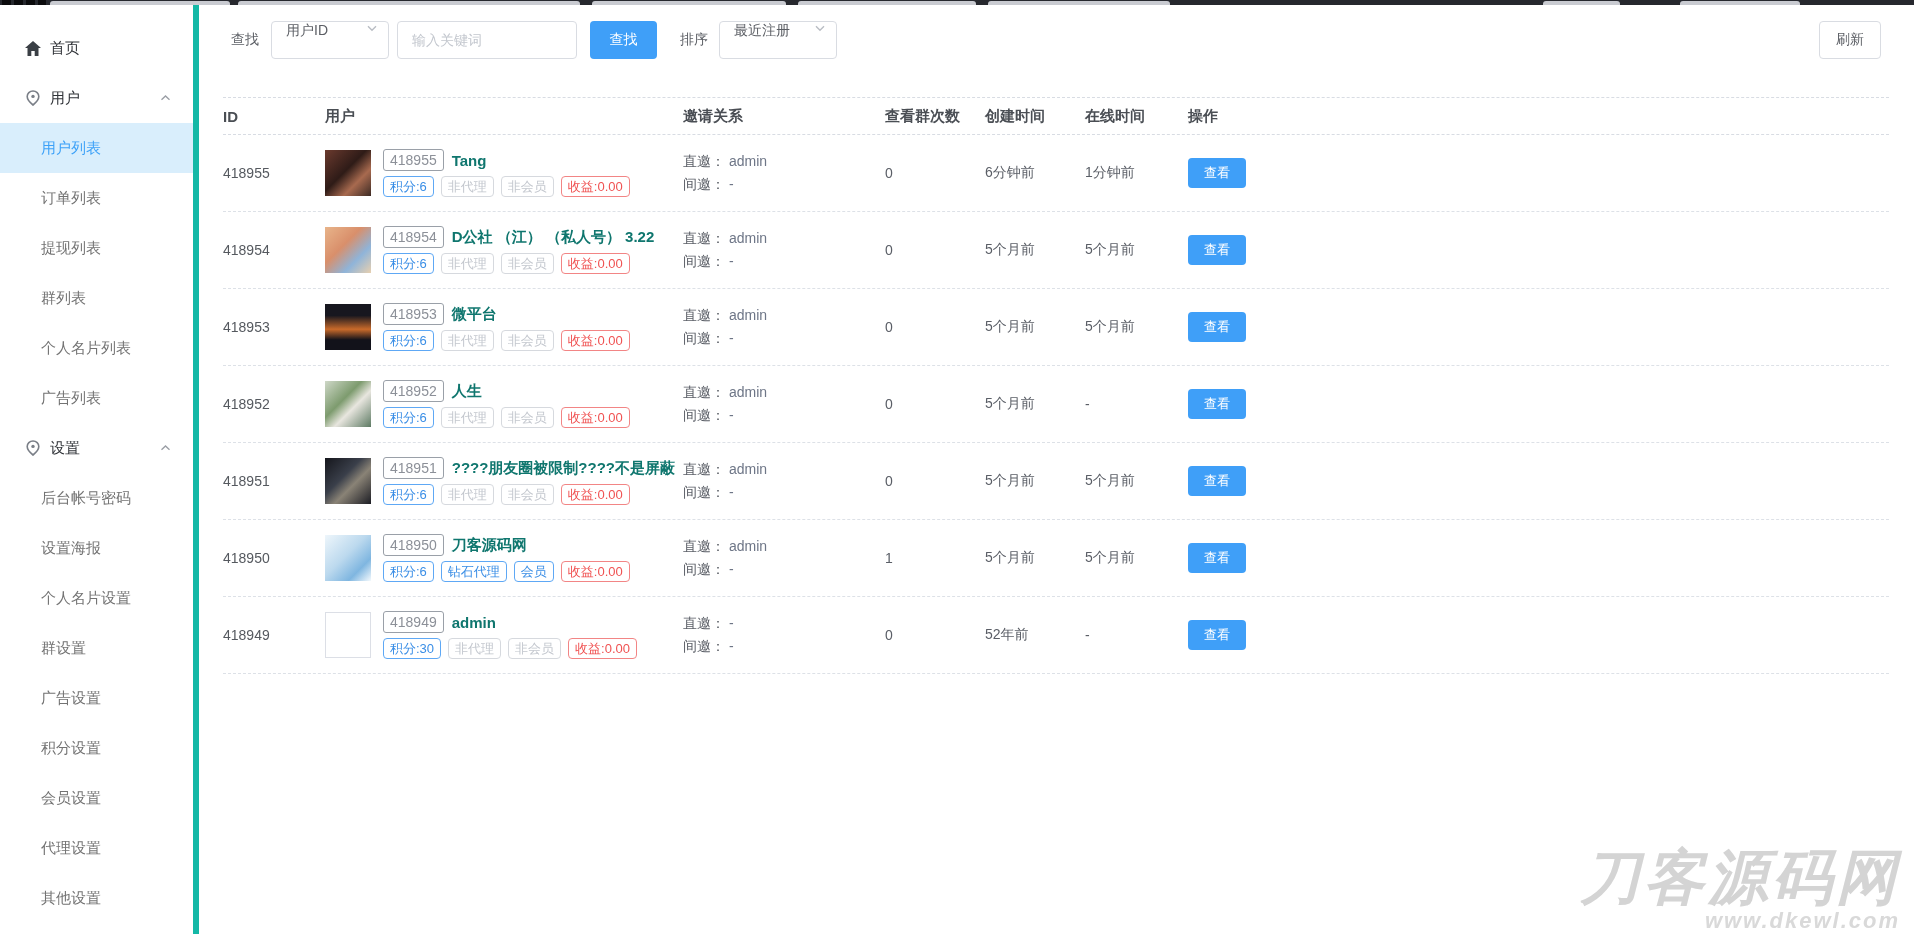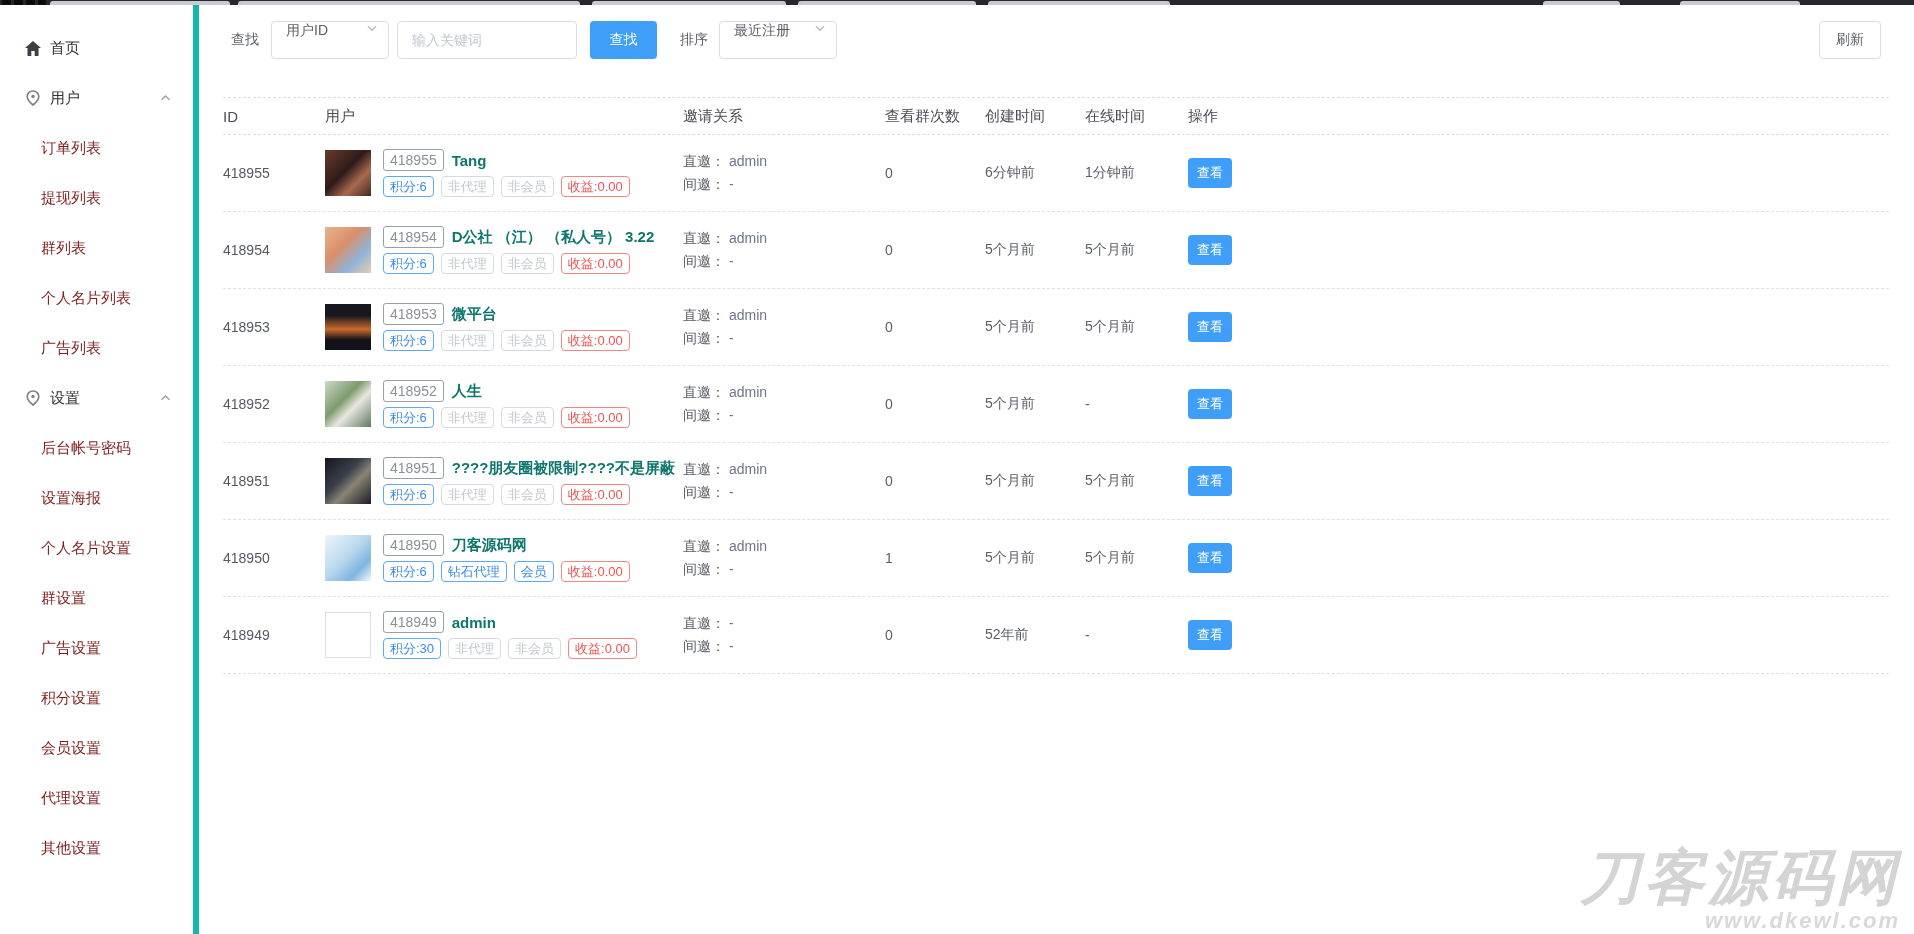--- a/index.html
+++ b/index.html
@@ -12,21 +12,21 @@
   .top-strip .blk { position:absolute; top:0; height:5px; background:#0b0b0d; }
 
   .app { display:flex; width:100%; height:929px; }
 
   
   .sidebar { width:199px; height:100%; background:#fff; border-right:6px solid #14b8a6;
     padding-top:18px; flex:none; }
   .side-item { height:50px; display:flex; align-items:center; font-size:15px; color:#2f3237;
     cursor:pointer; position:relative; }
   .side-item .icn { width:16px; height:16px; margin-left:25px; margin-right:9px; flex:none; display:flex; align-items:center; justify-content:center; }
-  .side-item.child { padding-left:41px; color:#7f1d1d; }
+  .side-item.child { padding-left:41px; color:#737373; }
   .side-item.child.active { background:#d9eefc; color:#3ca1f8; }
   .side-item .chev { position:absolute; right:22px; top:50%; transform:translateY(-50%); width:11px; height:11px; }
 
   
   .main { position:relative; flex:1; height:100%; background:#fff; }
 
   .toolbar { position:relative; display:flex; align-items:center; margin:16px 0 0 32px; height:38px; }
   .tb-label { font-size:14px; color:#5b5e64; margin-right:12px; }
   .select-box { width:118px; height:38px; border:1px solid #d9dce2; border-radius:4px; background:#fff;
     display:flex; align-items:flex-start; justify-content:space-between; padding:0 10px 0 14px;
@@ -40,41 +40,41 @@
     font-family:"Liberation Sans","DejaVu Sans",sans-serif; }
   .toolbar .sort-label { margin-left:23px; margin-right:11px; }
   .btn-refresh { position:absolute; top:16px; right:33px; width:62px; height:38px; background:#fff;
     border:1px solid #d9dce2; border-radius:4px; font-size:14px; color:#5b5e64; cursor:pointer;
     font-family:"Liberation Sans","DejaVu Sans",sans-serif; }
 
   
   .table { margin:38px 24px 0 24px; width:1666px; }
   .thead, .trow { display:grid; grid-template-columns:102px 358px 202px 100px 100px 103px 1fr; align-items:center; }
   .thead { height:38px; border-top:1px dashed #d8dce3; border-bottom:1px dashed #d8dce3;
-    font-size:15px; font-weight:400; color:#4a4e54; }
+    font-size:15px; font-weight:700; color:#4a4e54; }
   .trow { height:77px; border-bottom:1px dashed #dde1e7; font-size:14px; color:#5a5e66; }
   .cell-id { font-size:14px; color:#55595f; }
 
   .user-cell { display:flex; align-items:center; gap:12px; }
   .avatar { width:46px; height:46px; flex:none; background:#eee; }
   .user-lines { display:flex; flex-direction:column; gap:5px; }
   .user-line1 { display:flex; align-items:center; gap:8px; }
   .id-chip { border:1px solid #9aa0a8; border-radius:3px; color:#8c9098; font-size:14px;
     padding:1px 6px; line-height:18px; }
   .uname { font-size:15px; color:#0f766e; white-space:nowrap;font-weight:bold; }
   .badges { display:flex; gap:7px; }
   .badge { border:1px solid #ccc; border-radius:4px; font-size:13px; padding:1px 6px; line-height:17px; white-space:nowrap; }
   .badge[data-variant="blue"] { border-color:#5ea8f5; color:#3a8ee6; }
   .badge[data-variant="gray"] { border-color:#d6d9de; color:#c3c7ce; }
   .badge[data-variant="red"]  { border-color:#f28585; color:#f05252; }
 
   .invite-cell { display:flex; flex-direction:column; gap:4px; font-size:14px; color:#5a5e66; line-height:19px; }
   .invite-val { color:#6e7687; margin-left:4px; }
 
-  .btn-view { width:44px; height:30px; background:#3f9ff8; border:none; border-radius:4px; color:#fff;
+  .btn-view { width:58px; height:30px; background:#3f9ff8; border:none; border-radius:4px; color:#fff;
     font-size:13px; cursor:pointer; font-family:"Liberation Sans","DejaVu Sans",sans-serif; }
 
   
   .watermark { position:absolute; right:14px; bottom:2px; text-align:right; color:#d4d4d4;
     font-style:italic; font-weight:700; pointer-events:none; line-height:1; }
   .wm-title { font-size:60px; letter-spacing:4px; }
   .wm-url { font-size:22px; letter-spacing:2px; color:#d9d9d9; margin-top:2px; }
 
   svg { display:block; }
 </style>
@@ -116,20 +116,23 @@
           </svg>
       </span>
       <span>用户</span>
       <span class="chev">
         <svg width="11" height="11" viewBox="0 0 11 11">
             <path d="M1.5 7.2 L5.5 3.4 L9.5 7.2" fill="none" stroke="#9b9fa6" stroke-width="1.4"></path>
           </svg>
       </span>
     </div>
 
+    <div class="side-item child active">
+      <span>用户列表</span>
+    </div>
     <div class="side-item child">
       <span>订单列表</span>
     </div>
     <div class="side-item child">
       <span>提现列表</span>
     </div>
     <div class="side-item child">
       <span>群列表</span>
     </div>
     <div class="side-item child">

